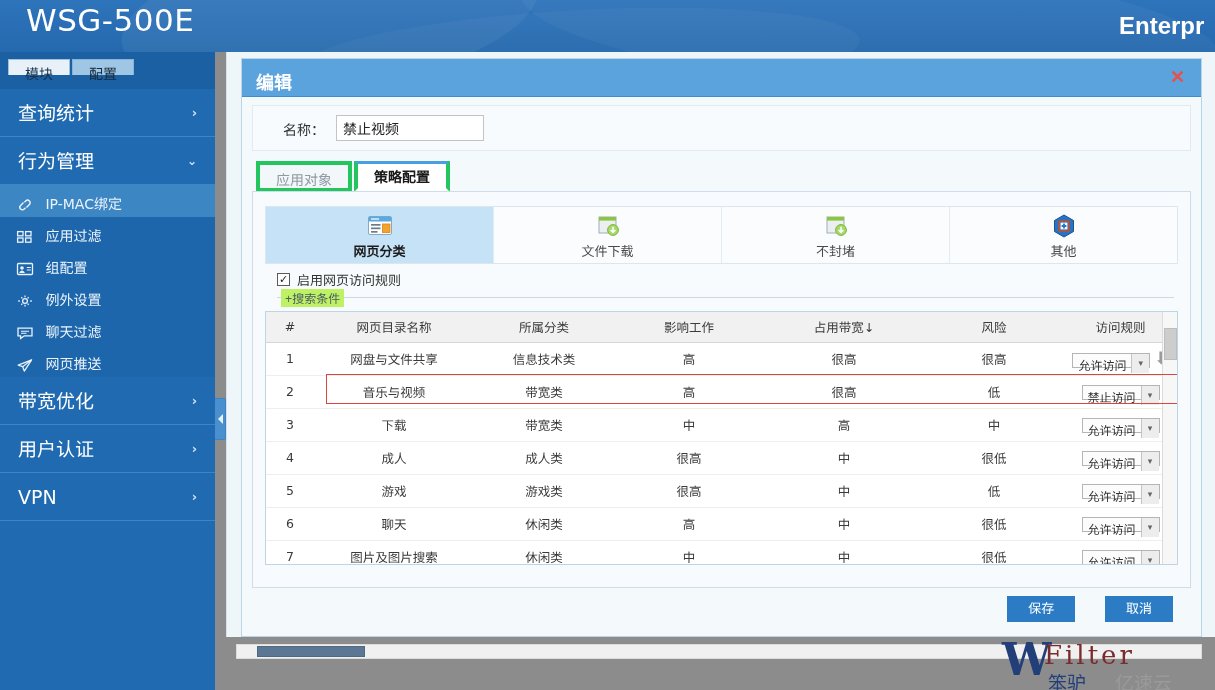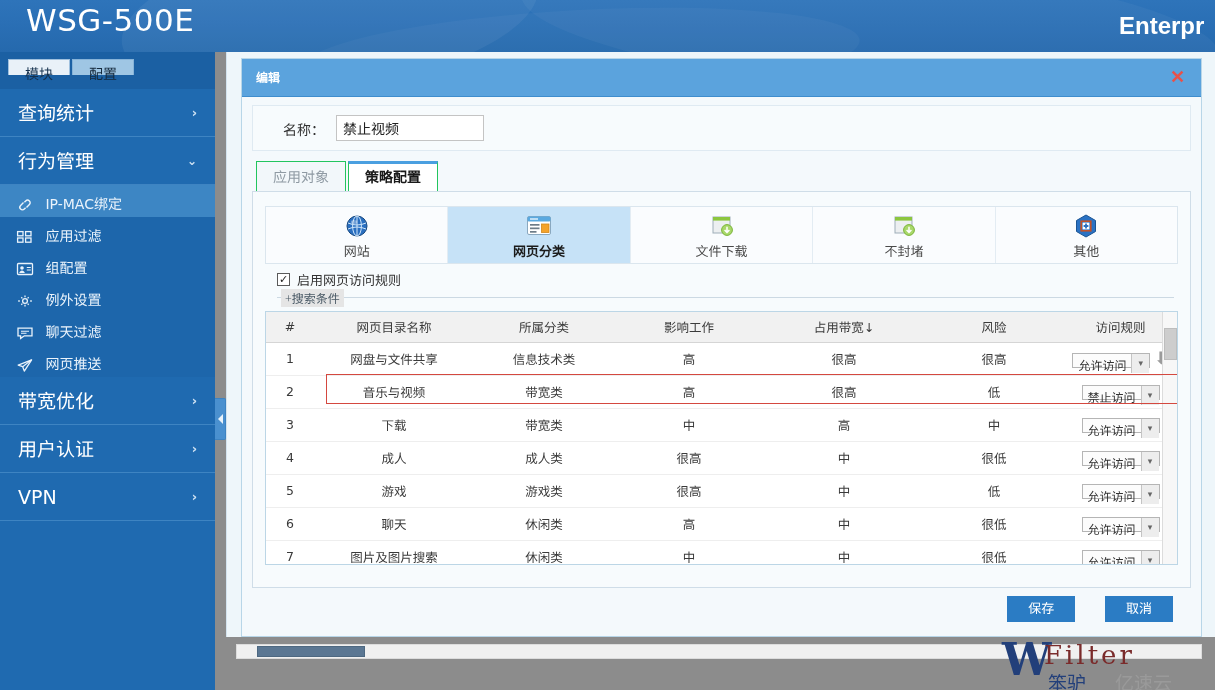--- a/index.html
+++ b/index.html
@@ -131,21 +131,21 @@
     position: absolute; left: 241px; top: 58px; width: 961px; height: 579px;
     background: #f4f9fc;
     border: 1px solid #b8d6e8;
   }
   .dlg-head {
     position: relative; height: 38px; background: #5ba3dd;
     border-bottom: 1px solid #3f8dcd;
   }
   .dlg-head .title {
     position: absolute; left: 14px; top: 9px;
-    font-size: 12px; color: #ffffff; font-weight: bold;
+    font-size: 18px; color: #ffffff; font-weight: bold;
     font-family: "DejaVu Sans", sans-serif;
   }
   .dlg-head .close {
     position: absolute; right: 16px; top: 8px;
     font-size: 18px; color: #e8514a; font-weight: bold;
     cursor: pointer; line-height: 20px;
     font-family: "Liberation Sans", sans-serif;
   }
 
   .name-panel {
@@ -164,21 +164,21 @@
     outline: none;
   }
 
   
   .tabstrip {
     position: relative; margin: 10px 0 0 14px; height: 31px;
   }
   .tab {
     display: inline-block; height: 31px; line-height: 30px;
     padding: 0 16px; font-size: 14px; cursor: pointer;
-    border: 1px solid #22c55e; background: #f2f7fa; color: #8f9aa3;
+    border: 4px solid #22c55e; background: #f2f7fa; color: #8f9aa3;
     vertical-align: bottom; margin-right: 2px;
     font-family: "DejaVu Sans", sans-serif;
   }
   .tab.active {
     background: #ffffff; color: #1a1a1a; font-weight: bold;
     border-bottom-color: #ffffff;
     border-top: 3px solid #4a9fe0; line-height: 27px;
   }
 
   .tabpanel {
@@ -219,23 +219,23 @@
     margin-right: 7px; font-size: 11px; color: #222; line-height: 1;
   }
   .legend-row {
     position: relative; margin: 2px 16px 0 24px; height: 12px;
   }
   .legend-line {
     position: absolute; left: 0; right: 0; top: 6px;
     border-top: 1px solid #ccd9e3;
   }
   .legend-txt {
-    position: absolute; left: 4px; top: -2px; background: #e5e5e5;
+    position: absolute; left: 4px; top: -2px; background: #bef264;
     padding: 0 4px; font-size: 12px; color: #4a5a66;
-    font-family: Liberation Serif, serif;
+    font-family: Liberation Mono, monospace;
   }
 
   
   .tbl-wrap {
     position: relative; margin: 8px 12px 0 12px; height: 254px;
     border: 1px solid #bcd6e6; background: #ffffff; overflow: hidden;
   }
   table.grid { width: 100%; border-collapse: collapse; table-layout: fixed; }
   table.grid thead th {
     height: 30px; background: #f1f1f1;
@@ -462,33 +462,20 @@
     </div>
 
     <div class="tabstrip">
       <span class="tab">应用对象</span><span class="tab active">策略配置</span>
     </div>
 
     <div class="tabpanel">
 
       <div class="icon-tabs">
 
-        <div class="icon-tab">
-          <div class="glyph">
-            <svg width="26" height="26" viewBox="0 0 26 26">
-              <circle cx="13" cy="13" r="10" fill="#2a6fc0"></circle>
-              <circle cx="13" cy="13" r="10" fill="none" stroke="#17487f" stroke-width="1"></circle>
-              <path d="M4 10q9 4 18 0M4 16q9-4 18 0" stroke="#cfe6fa" stroke-width="1" fill="none"></path>
-              <ellipse cx="13" cy="13" rx="4.4" ry="10" fill="none" stroke="#cfe6fa" stroke-width="1"></ellipse>
-              <path d="M13 3v20" stroke="#cfe6fa" stroke-width="1"></path>
-              <ellipse cx="10" cy="9" rx="3.2" ry="2" fill="#ffffff" opacity="0.35"></ellipse>
-            </svg>
-          </div>
-          <div class="lbl">网站</div>
-        </div>
 
         <div class="icon-tab active">
           <div class="glyph">
             <svg width="28" height="24" viewBox="0 0 28 24">
               <rect x="2.5" y="2.5" width="23" height="18" rx="1.5" fill="#ffffff" stroke="#8aa8bf" stroke-width="1"></rect>
               <rect x="2.5" y="2.5" width="23" height="5" rx="1.5" fill="#5aa9e0"></rect>
               <rect x="5" y="4.2" width="8" height="1.6" fill="#d6ecfb"></rect>
               <rect x="5" y="10" width="9.5" height="1.7" fill="#6d7c88"></rect>
               <rect x="5" y="13.5" width="9.5" height="1.7" fill="#6d7c88"></rect>
               <rect x="5" y="17" width="6.5" height="1.7" fill="#6d7c88"></rect>

